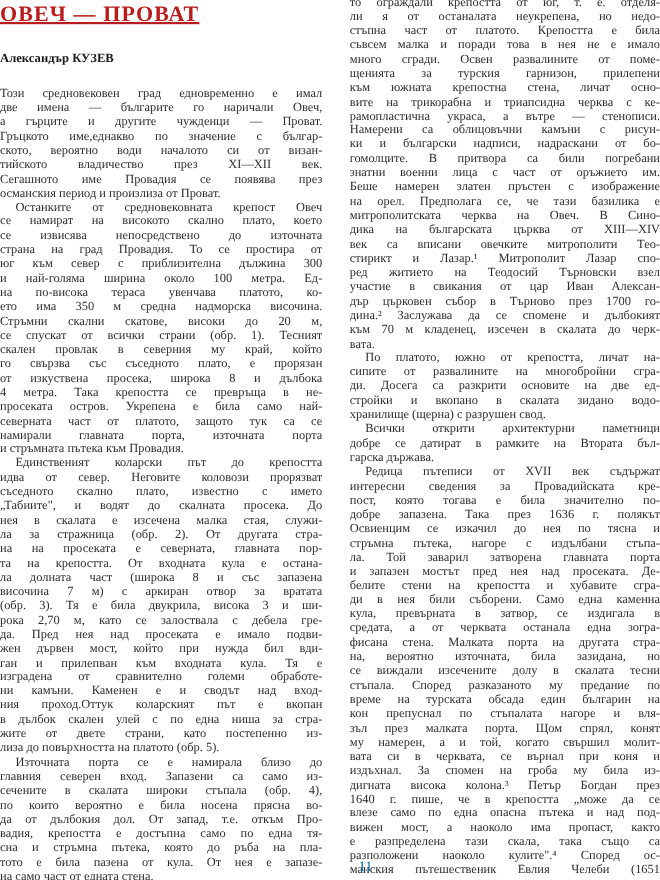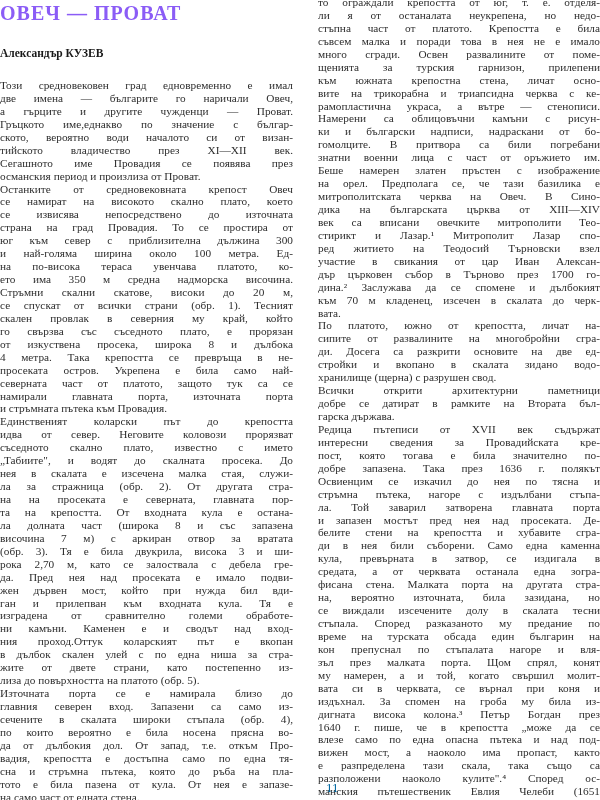--- a/index.html
+++ b/index.html
@@ -1,26 +1,26 @@
 <!DOCTYPE html>
 <html><head>
 <meta charset="utf-8">
 <style>
   html, body { margin:0; padding:0; background:#ffffff; }
   body { width:600px; height:800px; overflow:hidden; position:relative;
          font-family:"Liberation Serif","DejaVu Serif",serif; color:#2a2a2a; }
   .title { position:absolute; left:0; top:2px; font-family:"Liberation Serif",serif;
-           font-weight:bold; font-size:20px; letter-spacing:1px; color:#8b5cf6; white-space:nowrap; }
+           font-weight:bold; font-size:20px; letter-spacing:1px; color:#b91c1c; white-space:nowrap;text-decoration:underline; }
   .author { position:absolute; left:0; top:47px; font-size:11.5px; font-weight:bold; color:#1a1a1a; white-space:nowrap; }
   .col { position:absolute; font-size:11.3px; line-height:12.95px; color:#2e2e2e; }
   .col-left { left:0; top:79px; width:293px; }
   .col-right { left:318px; top:-4px; width:282px; }
   .line { display:block; white-space:nowrap; text-align:justify; text-align-last:justify; height:12.95px; overflow:hidden; }
   .line.last { text-align-last:left; }
-  .line.indent { }
+  .line.indent { padding-left:14px; }
   .pagenum { position:absolute; left:326px; top:780px; font-size:13px; color:#0369a1; }
 </style>
 </head>
 <body>
 
 <div>
   <div class="title">ОВЕЧ — ПРОВАТ</div>
   <div class="author">Александър КУЗЕВ</div>
 
   <div class="col col-left" id="col-left">

